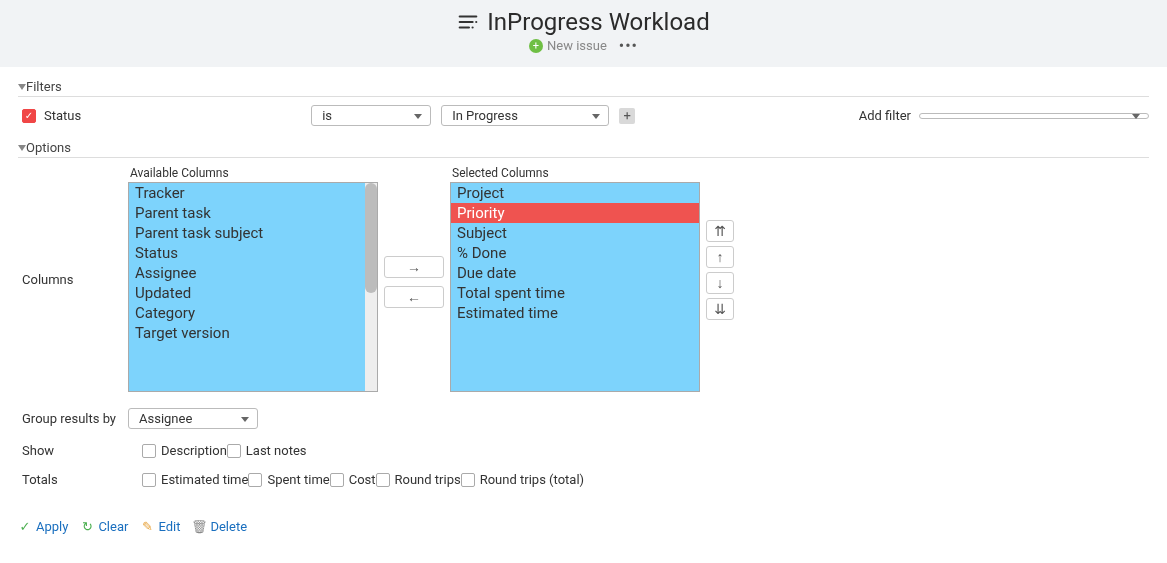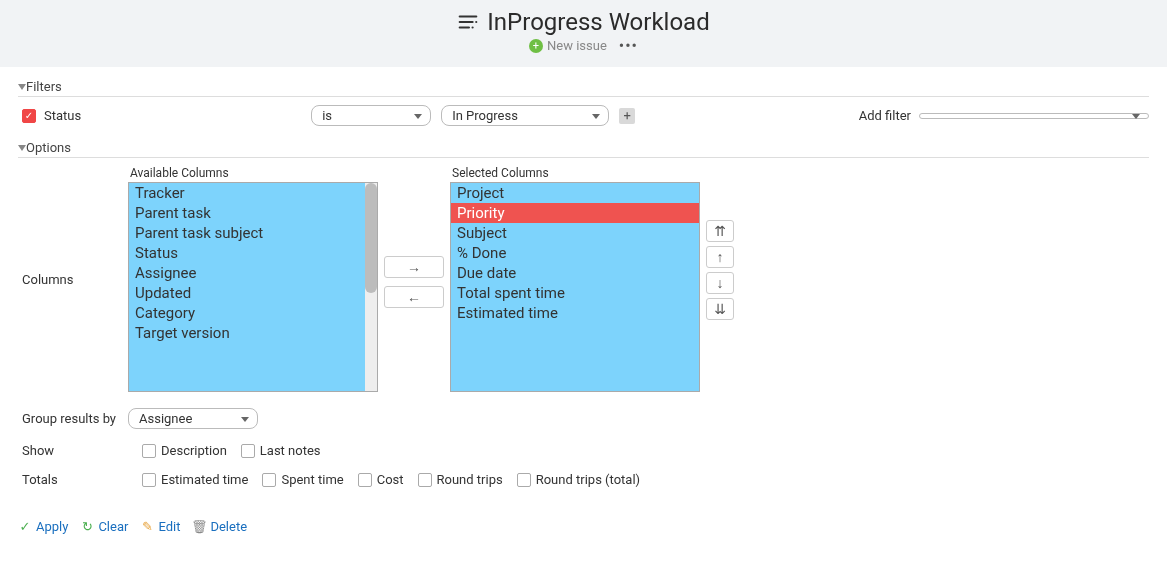--- a/index.html
+++ b/index.html
@@ -93,21 +93,21 @@
   }
   .cb.checked {
     background: #f04646;
     border-color: #f04646;
     color: #fff;
     font-size: 10px;
     line-height: 1;
   }
   .sel {
     border: 1px solid #bbb;
-    border-radius: 8px;
+    border-radius: 3px;
     background: #fff;
     padding: 2px 24px 2px 10px;
     font-size: 13px;
     position: relative;
     display: inline-flex;
     align-items: center;
     cursor: pointer;
   }
   .sel::after {
     content: "";
@@ -214,21 +214,20 @@
     display: flex;
     align-items: center;
     gap: 10px;
     margin-bottom: 14px;
     padding-left: 4px;
   }
   .form-row .side-label { width: 96px; }
   .inline-checks {
     display: flex;
     align-items: center;
-    gap: 14px;
   }
   .inline-check {
     display: flex;
     align-items: center;
     gap: 5px;
     font-size: 13px;
     color: #333;
     cursor: pointer;
   }
 

